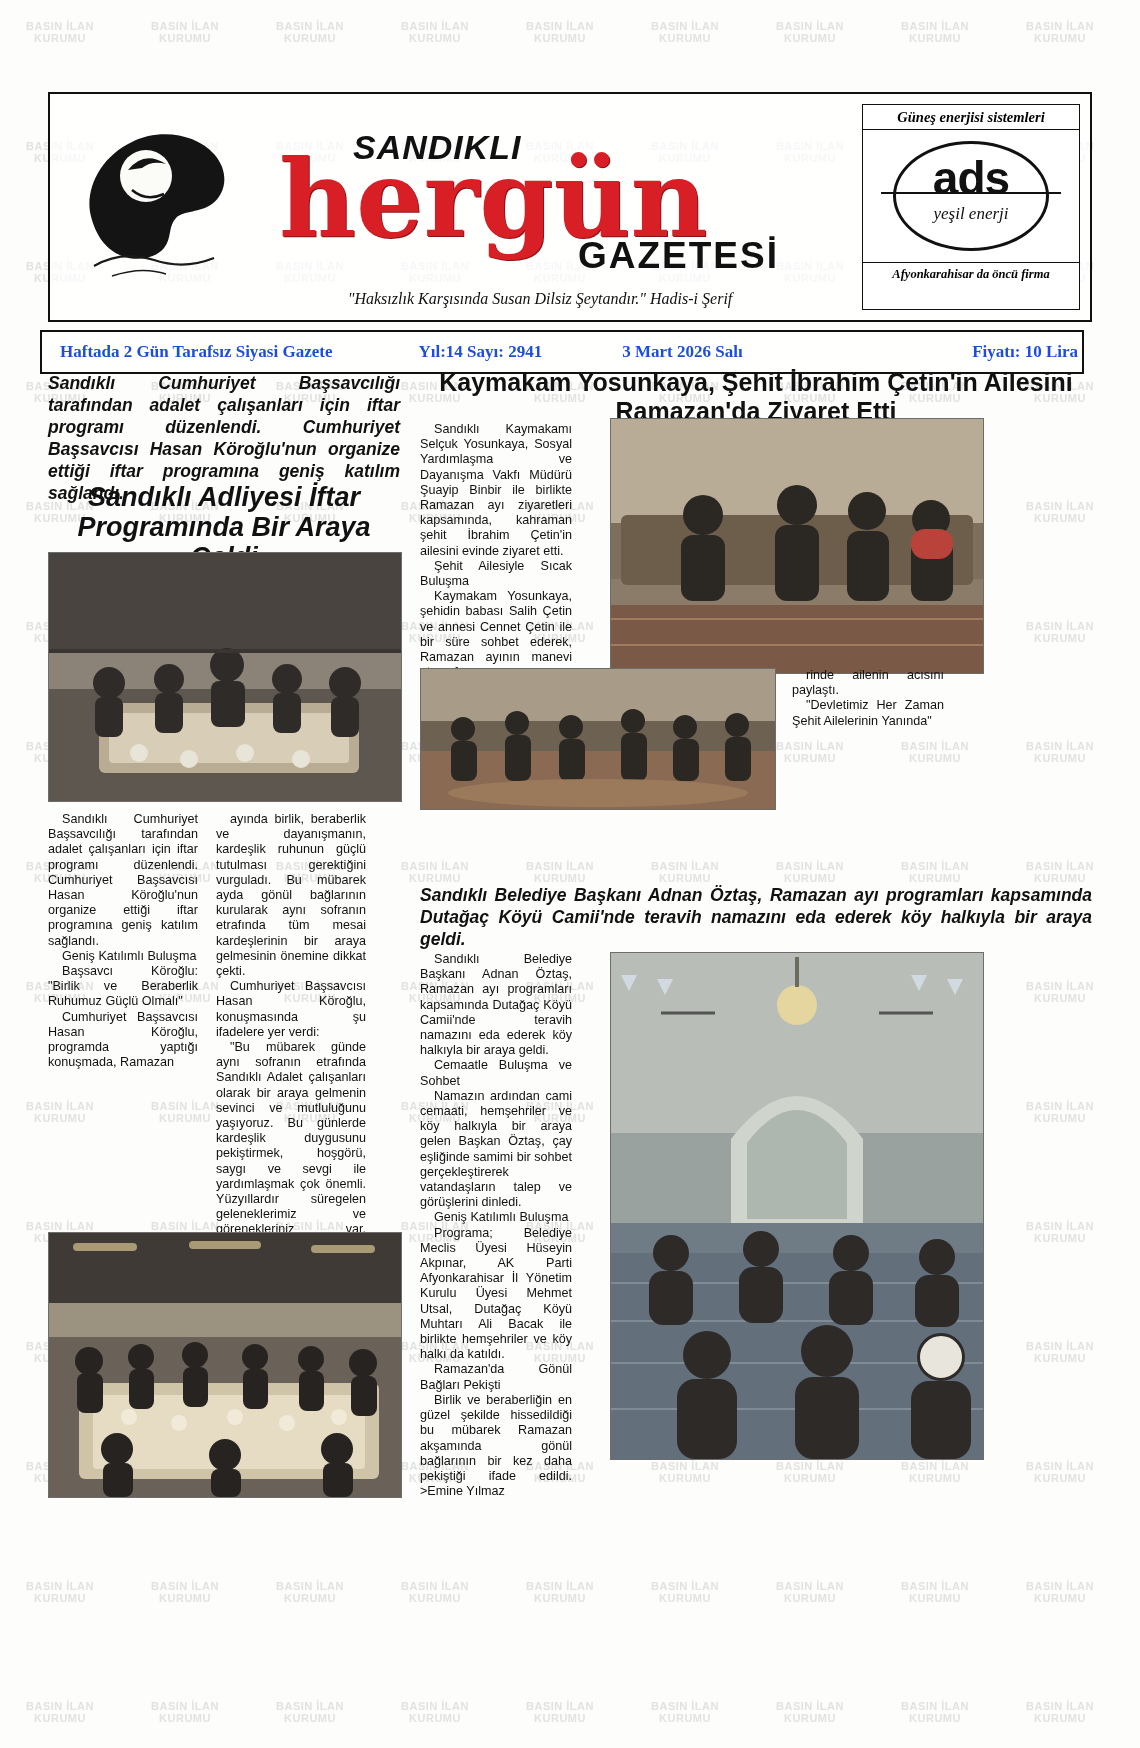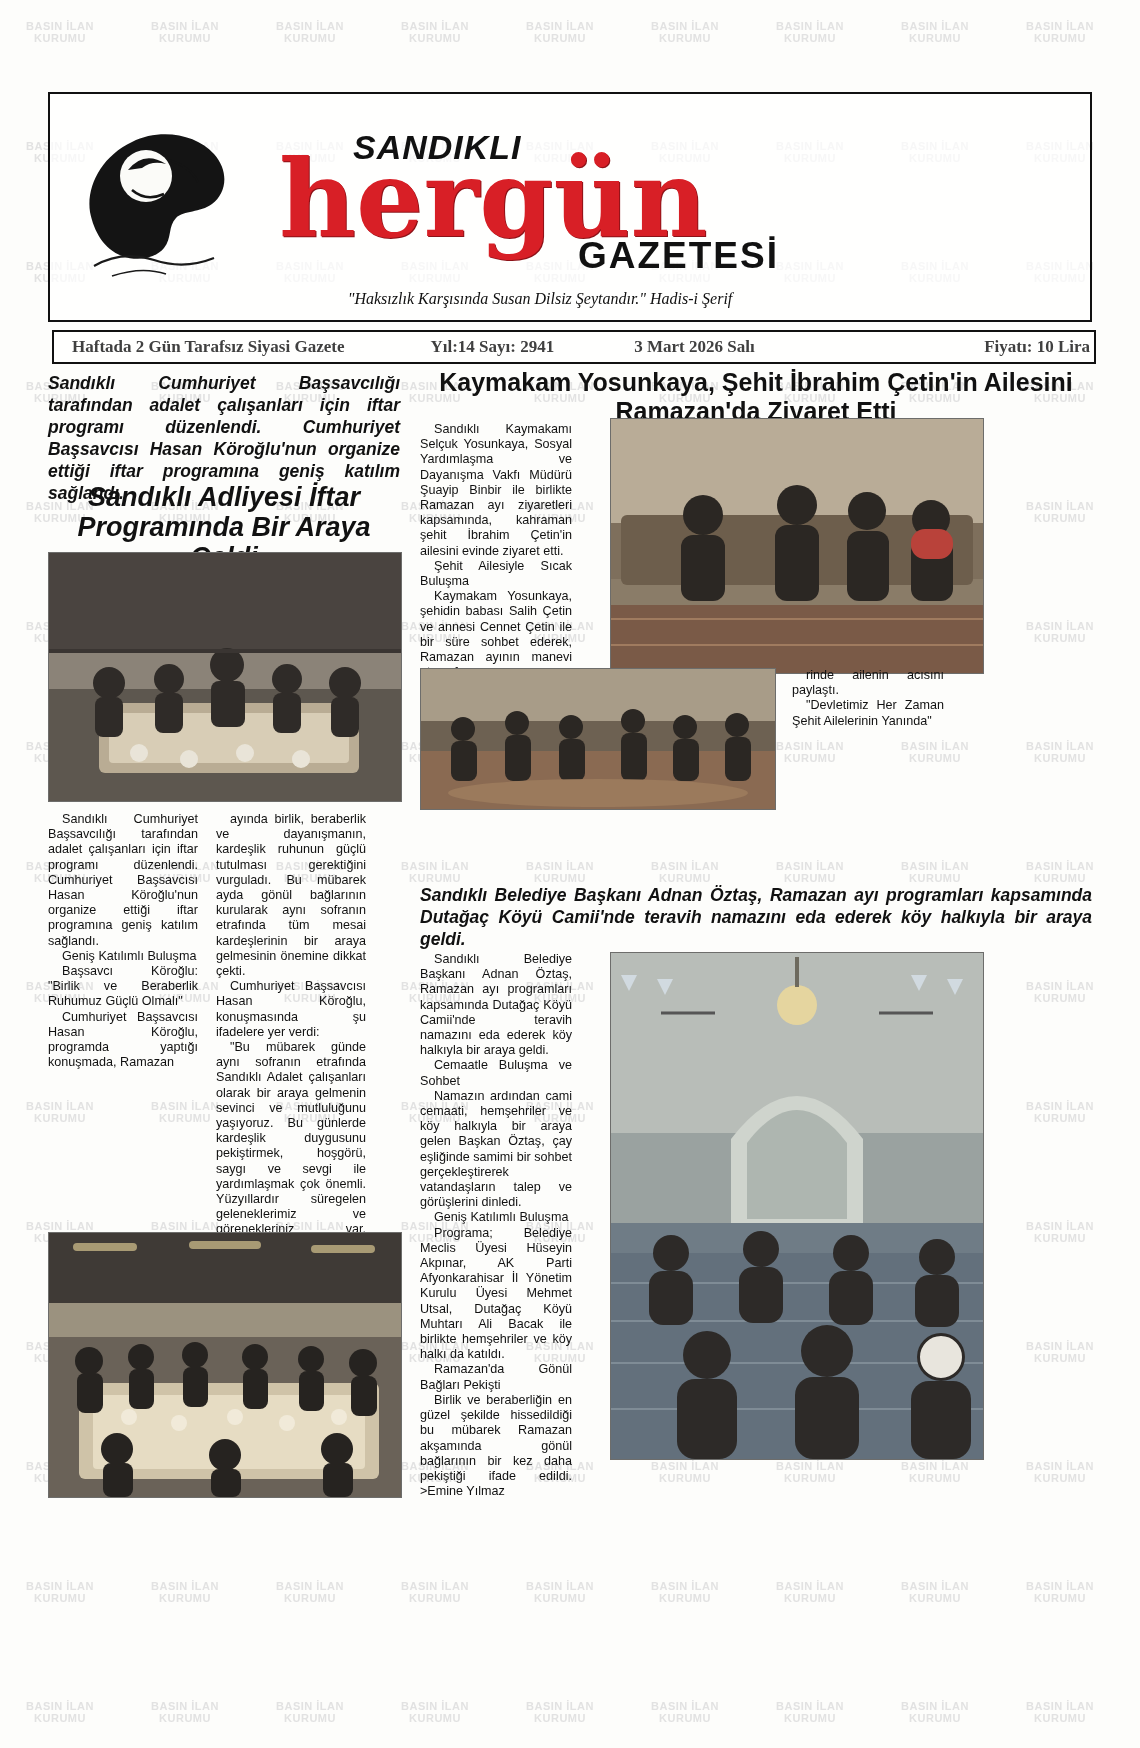--- a/index.html
+++ b/index.html
@@ -91,26 +91,26 @@
   .ads-arrow{
     position:absolute;left:18px;right:18px;top:62px;height:2px;background:#111;
   }
   .ads-bot{
     border-top:1px solid #111;text-align:center;
     font-style:italic;font-weight:bold;font-size:12.5px;padding:4px 0 3px;
     font-family:"Liberation Serif", serif;
   }
   
   .infobar{
-    position:absolute;left:52px;top:330px;width:1044px;height:34px;
+    position:absolute;left:40px;top:330px;width:1044px;height:44px;
     border:2px solid #111;background:rgba(255,255,255,.8);
     box-sizing:border-box;
     display:flex;align-items:center;
     font-family:"Liberation Serif", serif;
-    font-weight:bold;font-size:17px;color:#404040;
+    font-weight:bold;font-size:17px;color:#1d4ed8;
   }
   .infobar span{display:block;}
   .ib1{margin-left:18px;}
   .ib2{margin-left:86px;}
   .ib3{margin-left:80px;}
   .ib4{margin-left:auto;margin-right:4px;}
   
   .content{position:absolute;left:48px;top:372px;width:1044px;}
   .lead{
     font-family:"Liberation Sans", sans-serif;
@@ -469,20 +469,30 @@
       </svg>
 
       <div class="title-wrap">
         <div class="sandikli">SANDIKLI</div>
         <div class="hergun">hergün</div>
         <div class="gazetesi">GAZETESİ</div>
       </div>
 
       <div class="slogan">"Haksızlık Karşısında Susan Dilsiz Şeytandır." Hadis-i Şerif</div>
 
+      <div class="adsbox">
+        <div class="ads-top">Güneş enerjisi sistemleri</div>
+        <div class="ads-mid">
+          <div class="ads-oval"></div>
+          <div class="ads-arrow"></div>
+          <div class="ads-word">ads</div>
+          <div class="ads-sub">yeşil enerji</div>
+        </div>
+        <div class="ads-bot">Afyonkarahisar da öncü firma</div>
+      </div>
     </div>
   </div>
 
   <div class="infobar">
     <span class="ib1">Haftada 2 Gün Tarafsız Siyasi Gazete</span>
     <span class="ib2">Yıl:14 Sayı: 2941</span>
     <span class="ib3">3 Mart 2026 Salı</span>
     <span class="ib4">Fiyatı: 10 Lira</span>
   </div>
 

